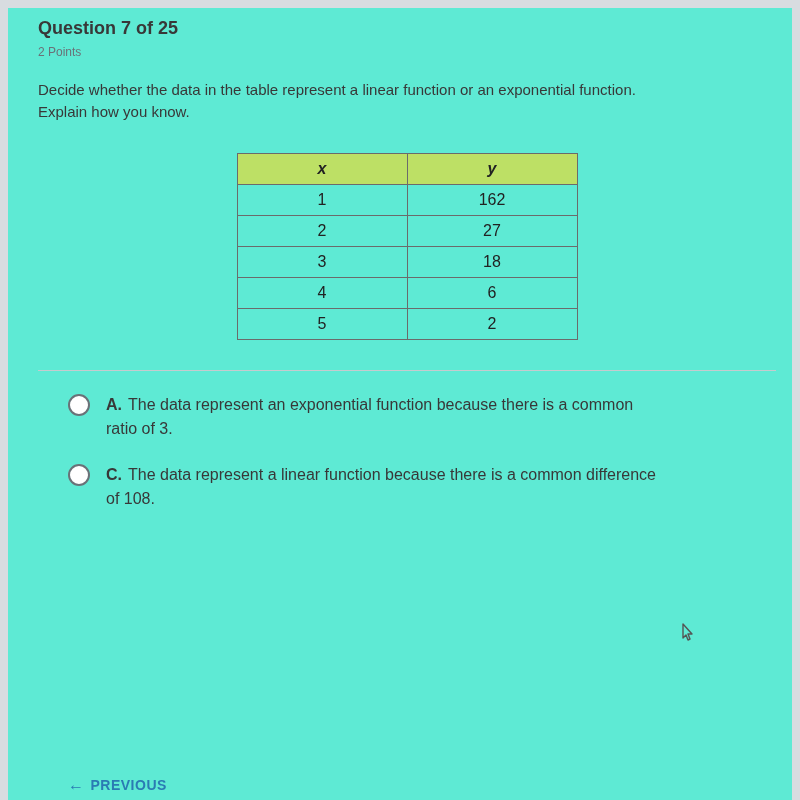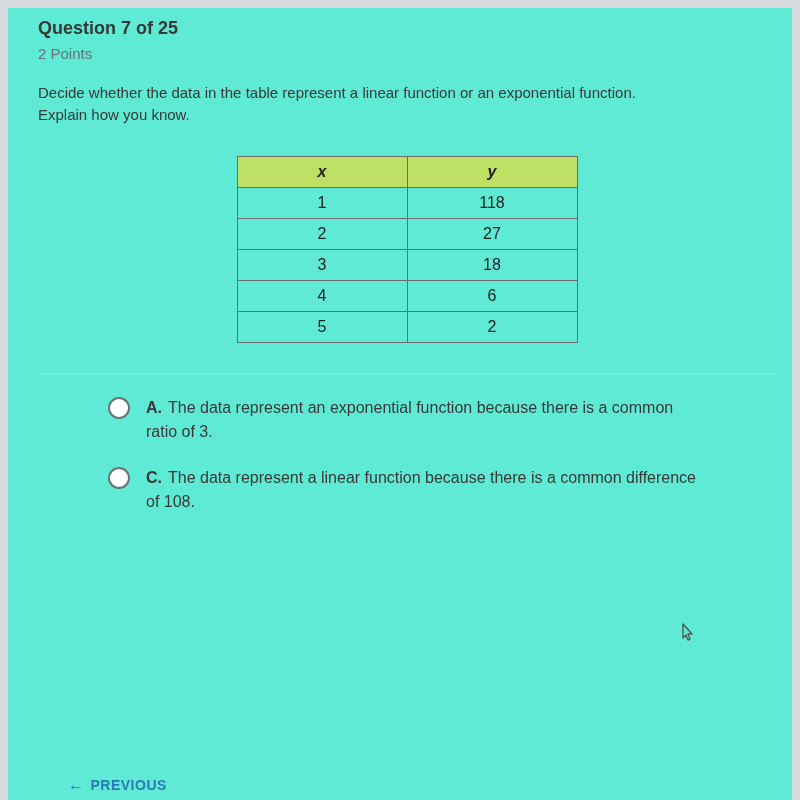--- a/index.html
+++ b/index.html
@@ -21,21 +21,21 @@
       height: 100%;
       position: relative;
     }
     .question-header {
       font-weight: bold;
       font-size: 18px;
       color: #383838;
       margin-bottom: 6px;
     }
     .points {
-      font-size: 15px;
+      font-size: 12px;
       color: #6a7278;
       margin-bottom: 20px;
     }
     .question-text {
       font-size: 15px;
       color: #383838;
       line-height: 1.45;
       margin-bottom: 30px;
       max-width: 620px;
     }
@@ -68,21 +68,20 @@
     }
     .choices {
       padding-left: 30px;
       padding-right: 30px;
     }
     .choice {
       display: flex;
       align-items: flex-start;
       margin-bottom: 22px;
       cursor: pointer;
-      justify-content: center;
     }
     .radio {
       width: 22px;
       height: 22px;
       border: 2px solid #6a7278;
       border-radius: 50%;
       flex-shrink: 0;
       margin-right: 16px;
       margin-top: 1px;
       background: #fff;
@@ -154,21 +153,21 @@
     <table class="data-table">
       <thead>
         <tr>
           <th>x</th>
           <th>y</th>
         </tr>
       </thead>
       <tbody>
         <tr>
           <td>1</td>
-          <td>118</td>
+          <td>162</td>
         </tr>
         <tr>
           <td>2</td>
           <td>27</td>
         </tr>
         <tr>
           <td>3</td>
           <td>18</td>
         </tr>
         <tr>

